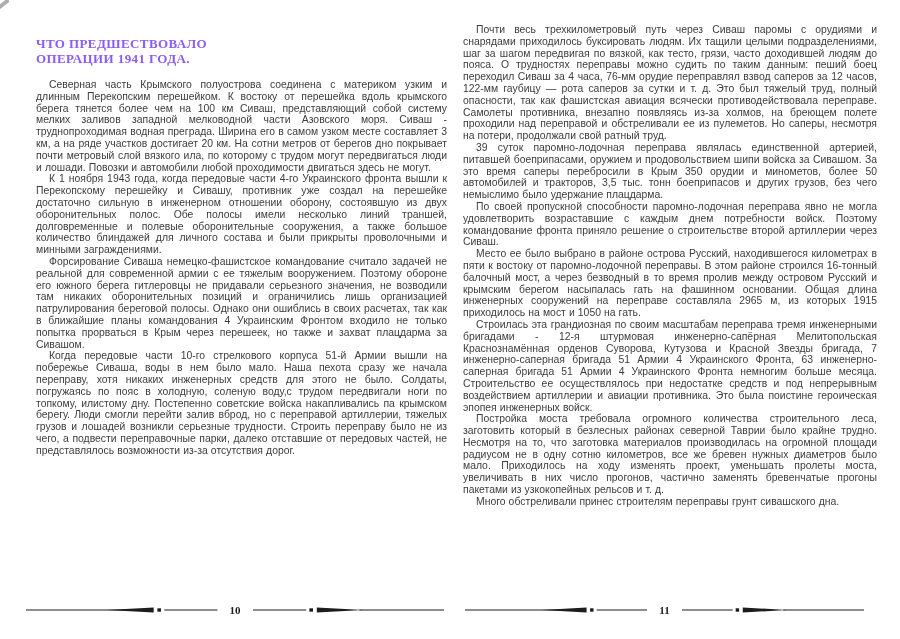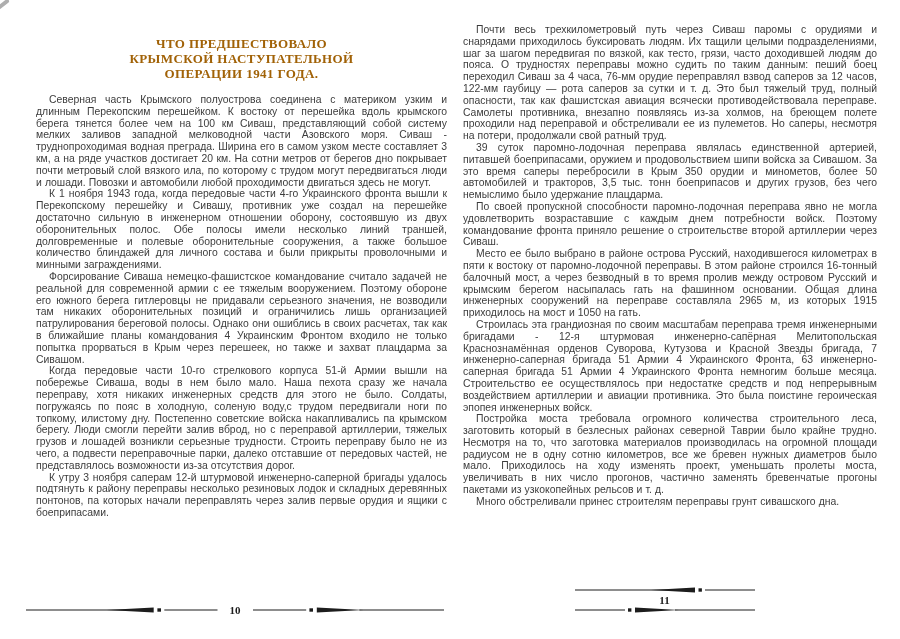--- a/index.html
+++ b/index.html
@@ -11,26 +11,25 @@
     overflow:hidden;
     position:relative;
   }
   .spread{display:flex;width:900px;height:639px;position:relative;}
   .page{position:relative;box-sizing:border-box;height:639px;}
   .page.left{width:450px;padding:30px 3px 0 36px;}
   .page.right{width:450px;padding:24px 23px 0 13px;}
 
   .title{
     margin:6px 0 13px 0;
-    text-align:center;
     font-family:"Liberation Serif",serif;
     font-weight:bold;
     font-size:13px;
     line-height:15px;
-    color:#a16207;
+    color:#8b5cf6;
     letter-spacing:.4px;
   }
   .title span{display:block;}
 
   .text p{
     margin:0;
     font-size:10.4px;
     line-height:11.8px;
     text-align:justify;
     text-indent:13px;
@@ -41,21 +40,21 @@
 
   .footer{
     position:absolute;
     left:0;right:0;
     bottom:24px;
     display:flex;
     align-items:center;
     padding:0 2px;
   }
   .page.left .footer{left:24px;right:4px;align-items:flex-end;}
-  .page.right .footer{left:13px;right:34px;flex-direction:column;}
+  .page.right .footer{left:13px;right:34px;}
   .footer .orn{flex:1 1 auto;height:10px;display:block;}
   .footer .pnum{
     flex:0 0 auto;
     margin:0 12px;
     font-family:"Liberation Serif",serif;
     font-weight:bold;
     font-size:11px;
     color:#1d1d1d;
     line-height:10px;
   }
@@ -69,29 +68,27 @@
 </style>
 </head>
 <body>
 
 <div class="spread">
   <div class="smudge"></div>
 
   <div class="page left">
     <h1 class="title">
       <span>ЧТО ПРЕДШЕСТВОВАЛО</span>
-      <span>КРЫМСКОЙ НАСТУПАТЕЛЬНОЙ</span>
       <span>ОПЕРАЦИИ 1941 ГОДА.</span>
     </h1>
     <div class="text">
         <p>Северная часть Крымского полуострова соединена с материком узким и длинным Перекопским перешейком. К востоку от перешейка вдоль крымского берега тянется более чем на 100 км Сиваш, представляющий собой систему мелких заливов западной мелководной части Азовского моря. Сиваш - труднопроходимая водная преграда. Ширина его в самом узком месте составляет 3 км, а на ряде участков достигает 20 км. На сотни метров от берегов дно покрывает почти метровый слой вязкого ила, по которому с трудом могут передвигаться люди и лошади. Повозки и автомобили любой проходимости двигаться здесь не могут.</p>
         <p>К 1 ноября 1943 года, когда передовые части 4-го Украинского фронта вышли к Перекопскому перешейку и Сивашу, противник уже создал на перешейке достаточно сильную в инженерном отношении оборону, состоявшую из двух оборонительных полос. Обе полосы имели несколько линий траншей, долговременные и полевые оборонительные сооружения, а также большое количество блиндажей для личного состава и были прикрыты проволочными и минными заграждениями.</p>
         <p>Форсирование Сиваша немецко-фашистское командование считало задачей не реальной для современной армии с ее тяжелым вооружением. Поэтому обороне его южного берега гитлеровцы не придавали серьезного значения, не возводили там никаких оборонительных позиций и ограничились лишь организацией патрулирования береговой полосы. Однако они ошиблись в своих расчетах, так как в ближайшие планы командования 4 Украинским Фронтом входило не только попытка прорваться в Крым через перешеек, но также и захват плацдарма за Сивашом.</p>
         <p>Когда передовые части 10-го стрелкового корпуса 51-й Армии вышли на побережье Сиваша, воды в нем было мало. Наша пехота сразу же начала переправу, хотя никаких инженерных средств для этого не было. Солдаты, погружаясь по пояс в холодную, соленую воду,с трудом передвигали ноги по топкому, илистому дну. Постепенно советские войска накапливались па крымском берегу. Люди смогли перейти залив вброд, но с переправой артиллерии, тяжелых грузов и лошадей возникли серьезные трудности. Строить переправу было не из чего, а подвести переправочные парки, далеко отставшие от передовых частей, не представлялось возможности из-за отсутствия дорог.</p>
-        <p>К утру 3 ноября саперам 12-й штурмовой инженерно-саперной бригады удалось подтянуть к району переправы несколько резиновых лодок и складных деревянных понтонов, па которых начали переправлять через залив первые орудия и ящики с боеприпасами.</p>
       </div>
     <div class="footer">
       <svg class="orn" viewBox="0 0 180 10" preserveAspectRatio="none" xmlns="http://www.w3.org/2000/svg">
         <path d="M0 5 H118" stroke="#1d1d1d" stroke-width="1" fill="none"></path>
         <polygon points="76,5 120,2.4 120,7.6" fill="#1d1d1d"></polygon>
         <rect x="123.5" y="3.3" width="3.4" height="3.4" fill="#1d1d1d"></rect>
         <path d="M130 5 H180" stroke="#1d1d1d" stroke-width="1" fill="none"></path>
       </svg>
       <span class="pnum">10</span>
       <svg class="orn" viewBox="0 0 180 10" preserveAspectRatio="none" xmlns="http://www.w3.org/2000/svg">

